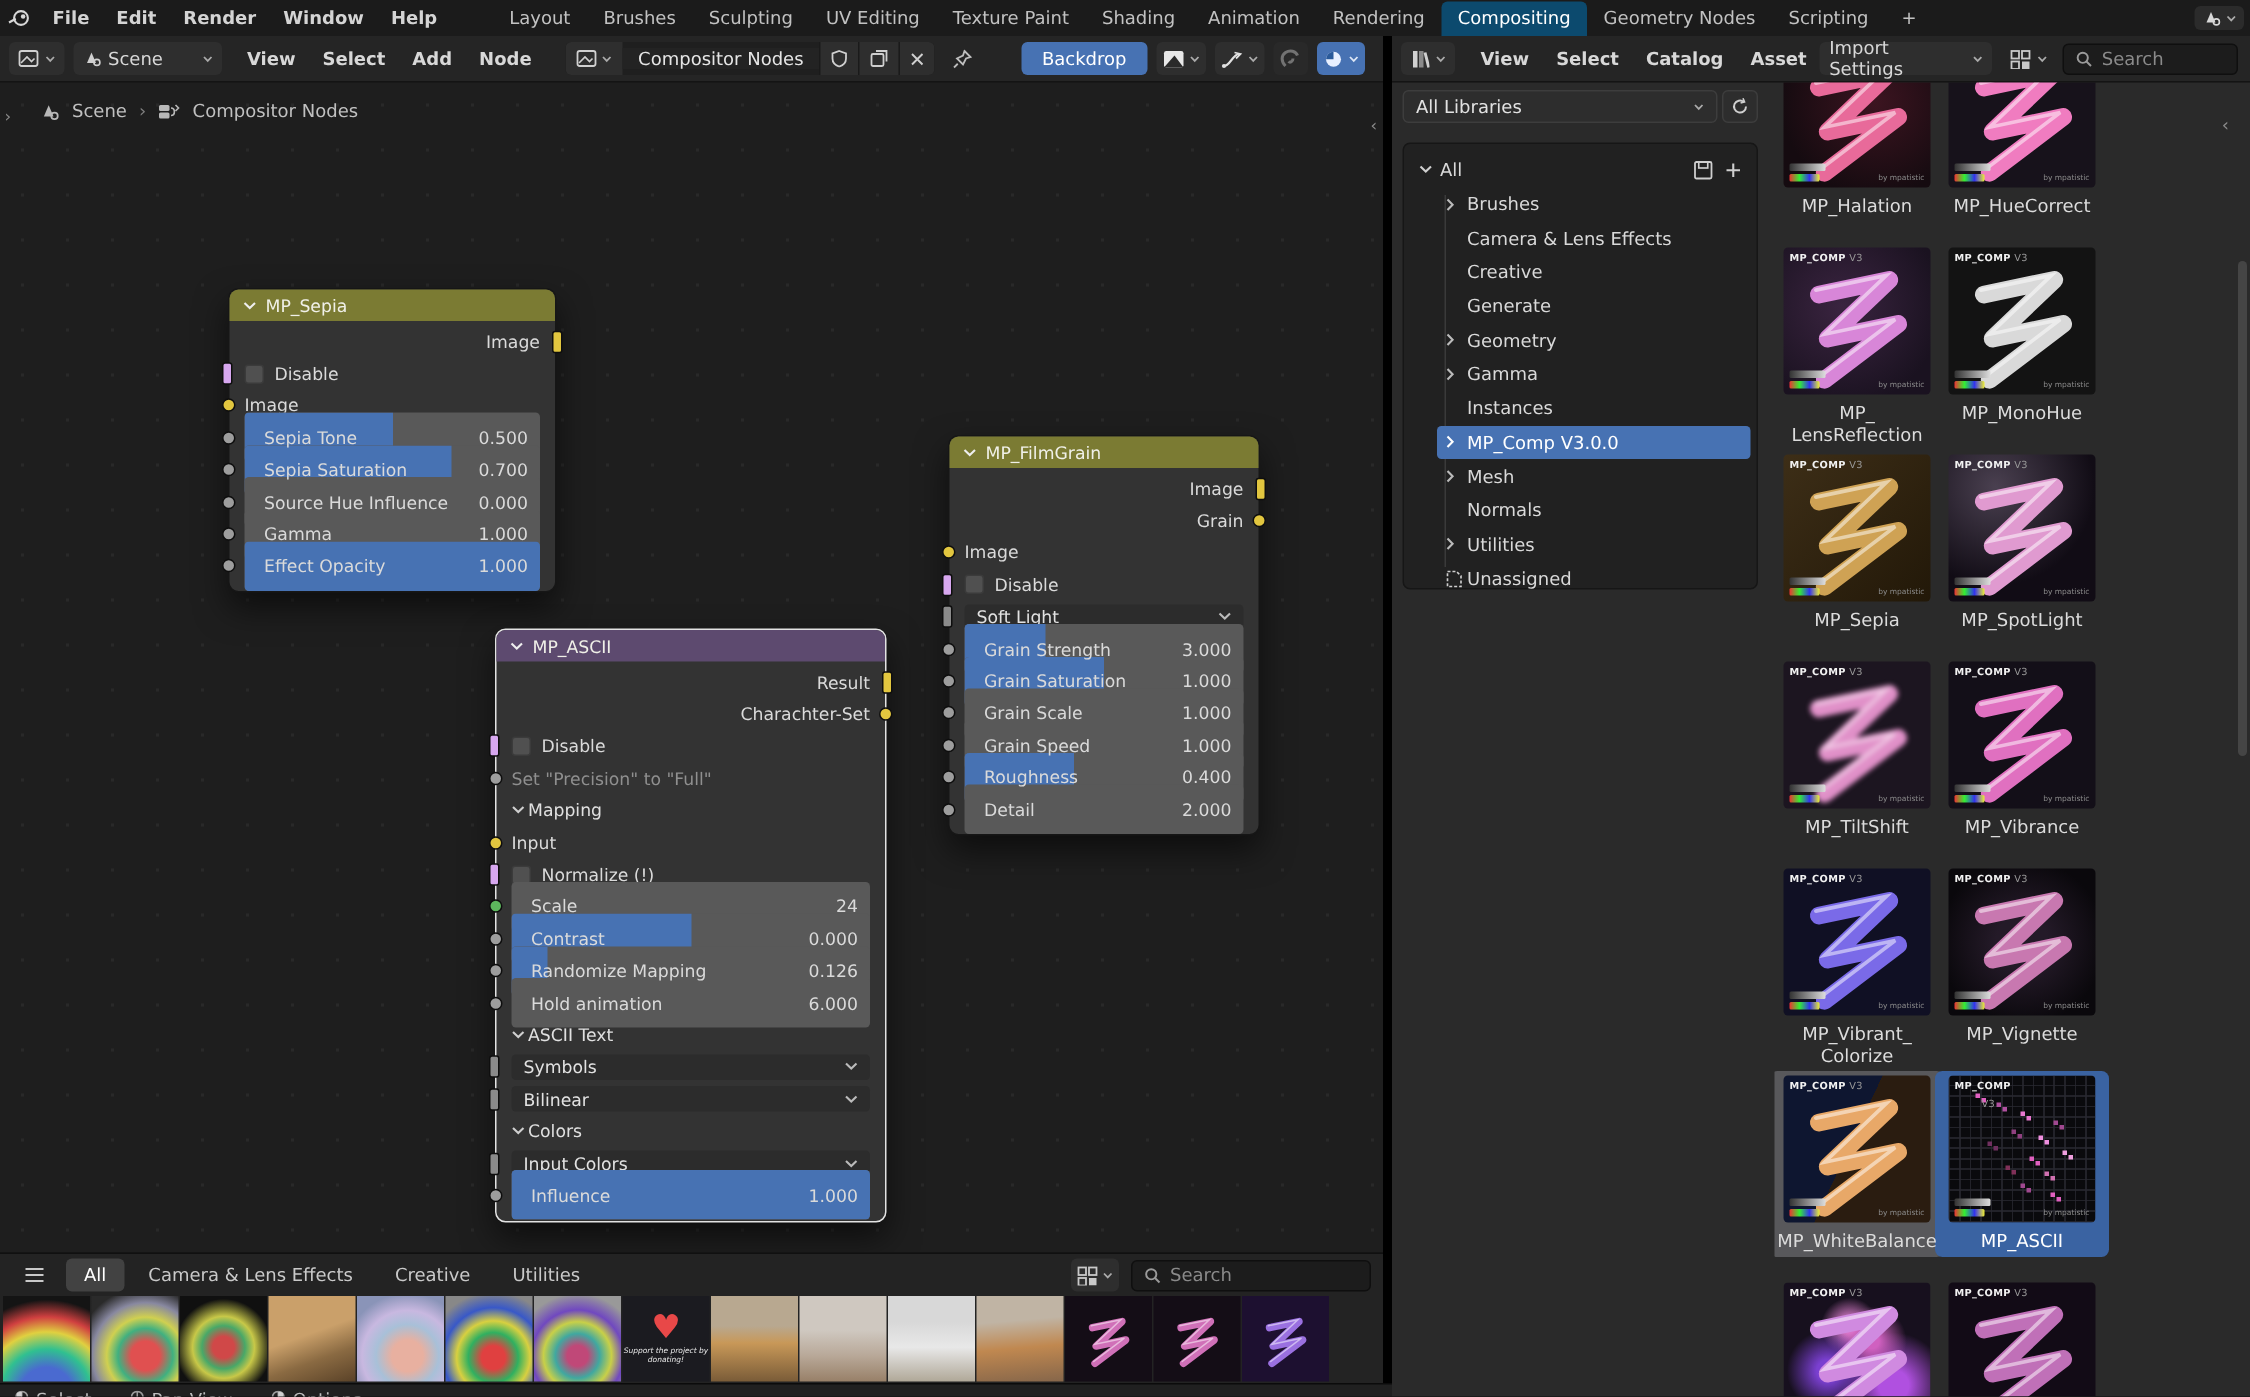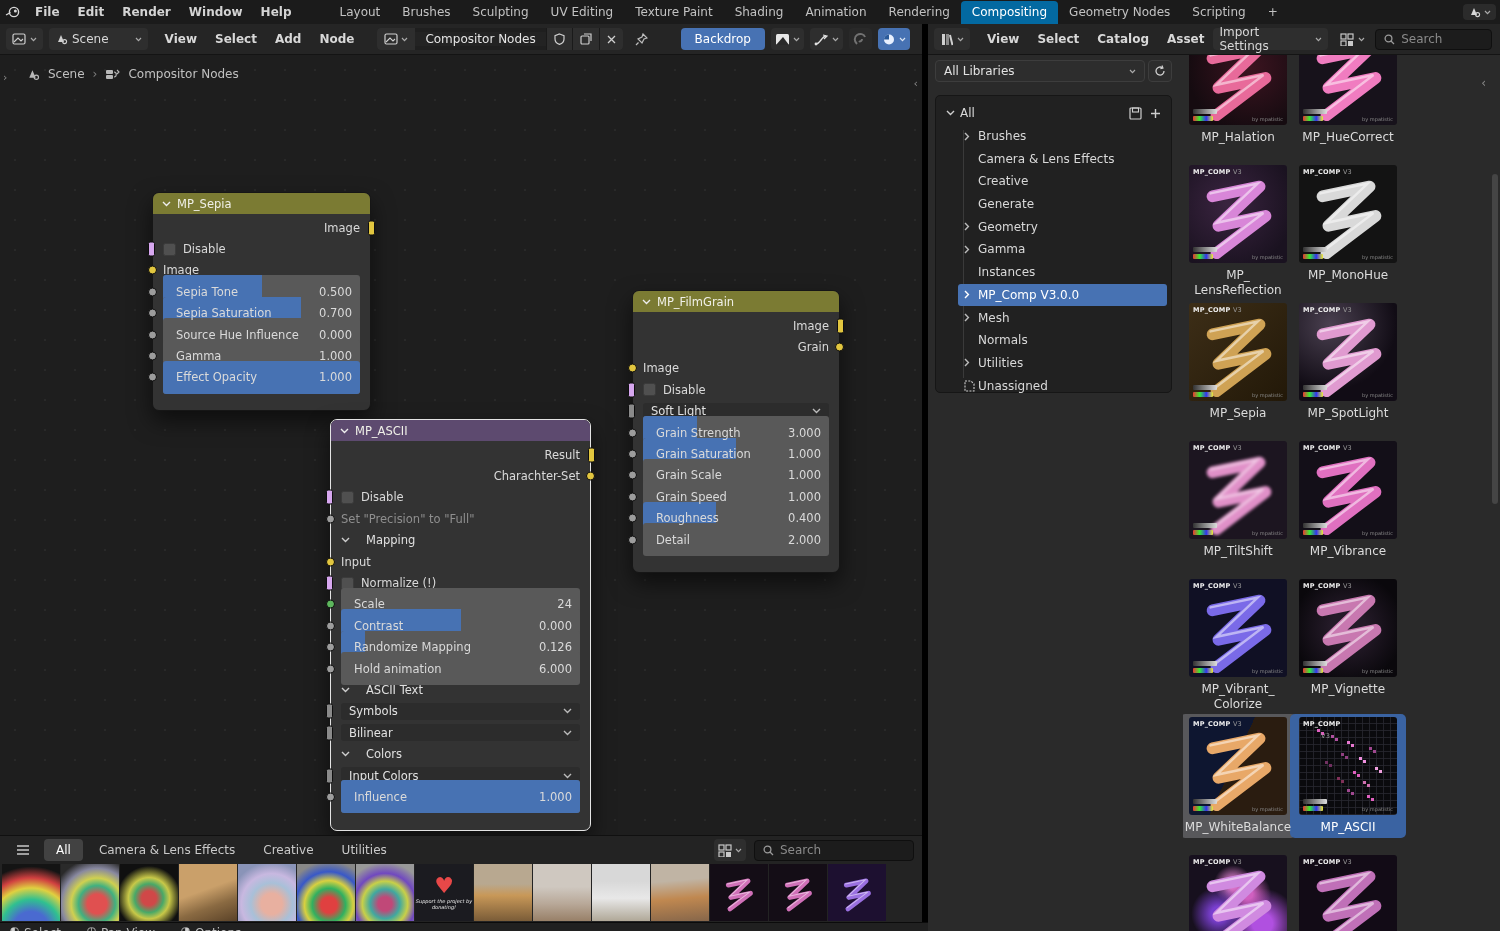--- a/index.html
+++ b/index.html
@@ -7,21 +7,21 @@
     font-family:"DejaVu Sans","Liberation Sans",sans-serif;}
   #root{position:relative;width:1500px;height:931px;background:#000;}
 
   
   #topbar{position:absolute;left:0;top:0;width:1500px;height:24px;background:#1b1b1b;
     display:flex;align-items:center;font-size:12px;color:#d4d4d4;}
   #topbar .logo{width:26px;display:flex;justify-content:center;}
   .menu-item{padding:3px 9px;cursor:default;font-weight:bold;}
   #ws-tabs{display:flex;margin-left:28px;}
   .ws-tab{padding:4px 11px 5px;color:#c2c2c2;border-radius:4px 4px 0 0;}
-  .ws-tab.active{background:#0369a1;color:#fff;}
+  .ws-tab.active{background:#0c4a6e;color:#fff;}
   #topbar-right{margin-left:auto;margin-right:4px;display:flex;align-items:center;gap:3px;
     background:#2b2b2b;border-radius:4px;padding:2px 5px;}
 
   
   #editor-header{position:absolute;left:0;top:24px;width:922px;height:31px;background:#252525;
     display:flex;align-items:center;font-size:12px;color:#d8d8d8;border-bottom:1px solid #141414;}
   .hbtn{height:22px;display:flex;align-items:center;gap:4px;background:#2e2e2e;border-radius:4px;
     padding:0 6px;margin-left:6px;}
   .flat{background:none;}
   .hmenus{display:flex;margin-left:8px;}
@@ -45,42 +45,42 @@
     font-size:12px;color:#c0c0c0;}
   .edge-toggle{position:absolute;color:#8a8a8a;font-size:11px;}
 
   .node{position:absolute;background:#333333;border-radius:7px;border:1px solid #161616;
     box-shadow:0 10px 22px rgba(0,0,0,.55);}
   .node.selected{border:1px solid #e3e3e3;}
   .nhead{height:21px;display:flex;align-items:center;gap:6px;padding:0 9px;
     border-radius:6px 6px 0 0;font-size:11.5px;color:#f0f0e8;}
   .h-olive{background:#7b7b33;}
   .h-purple{background:#5d4a6f;}
-  .nbody{padding:3px 0 22px;}
+  .nbody{padding:3px 0 6px;}
   .nrow{position:relative;height:21.4px;display:flex;align-items:center;padding:0 10px;
     font-size:11.5px;color:#dadada;}
   .nrow.out{justify-content:flex-end;}
   .sock{position:absolute;top:50%;transform:translateY(-50%);z-index:3;}
   .sock.circle{width:9px;height:9px;border-radius:50%;border:1px solid #0e0e0e;}
   .sock.rect{width:7px;height:15px;border-radius:2px;border:1px solid #0e0e0e;}
   .sock.l{left:-5px;} .sock.r{right:-5px;}
   .c-yellow{background:#e2c63f;} .c-gray{background:#9d9d9d;} .c-purple{background:#d7a7ef;}
   .c-green{background:#5db75d;} .c-muted{background:#8a8a8a;}
   .bar{position:relative;flex:1;height:33px;background:#595959;border-radius:3px;overflow:hidden;
     display:flex;align-items:center;}
   .bar .fill{position:absolute;left:0;top:0;bottom:0;background:#4772b3;}
   .bar .lbl{position:relative;margin-left:13px;z-index:1;}
   .bar .val{position:relative;margin-left:auto;margin-right:8px;z-index:1;}
   .sel{flex:1;height:17px;background:#2c2c2c;border-radius:3px;display:flex;align-items:center;
     padding:0 8px;color:#e2e2e2;}
   .sel svg{margin-left:auto;}
   .chk{width:13px;height:13px;background:#505050;border:1px solid #3b3b3b;border-radius:2.5px;
     margin-right:7px;flex:none;}
   .graytxt{color:#8f8f8f;}
-  .sect{gap:16px;color:#e0e0e0;}
+  .sect{gap:2px;color:#e0e0e0;}
 
   
   #shelf{position:absolute;left:0;top:835px;width:922px;height:87px;background:#232323;border-top:1px solid #101010;}
   #shelf-head{height:27px;display:flex;align-items:center;font-size:12px;color:#c9c9c9;}
   .shelf-tab{padding:4px 12px;border-radius:4px;}
   .shelf-tab.active{background:#424242;color:#fff;}
   #shelf-thumbs{position:absolute;left:2px;top:28px;display:flex;gap:1px;}
   .sth{width:58px;height:57px;flex:none;position:relative;overflow:hidden;background:#222;}
   #shelf-search{position:absolute;right:8px;top:3px;display:flex;align-items:center;gap:8px;}
 

